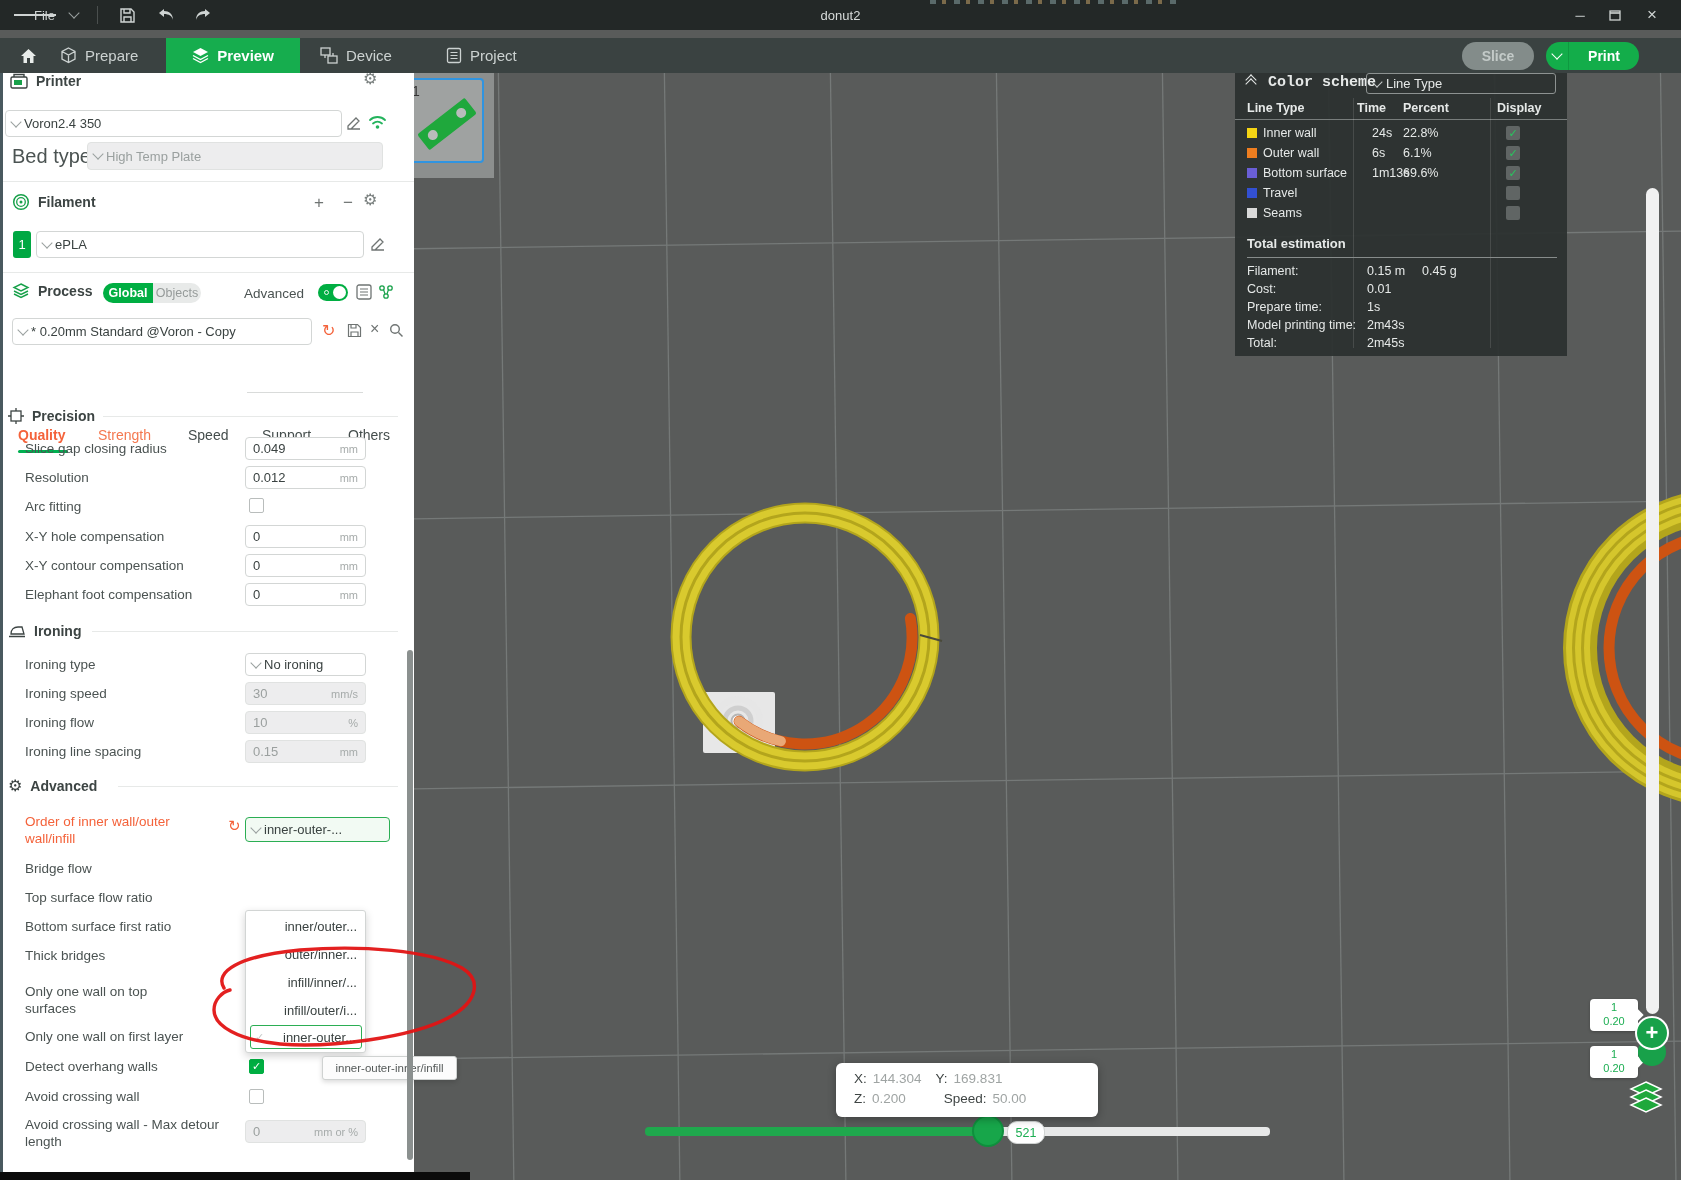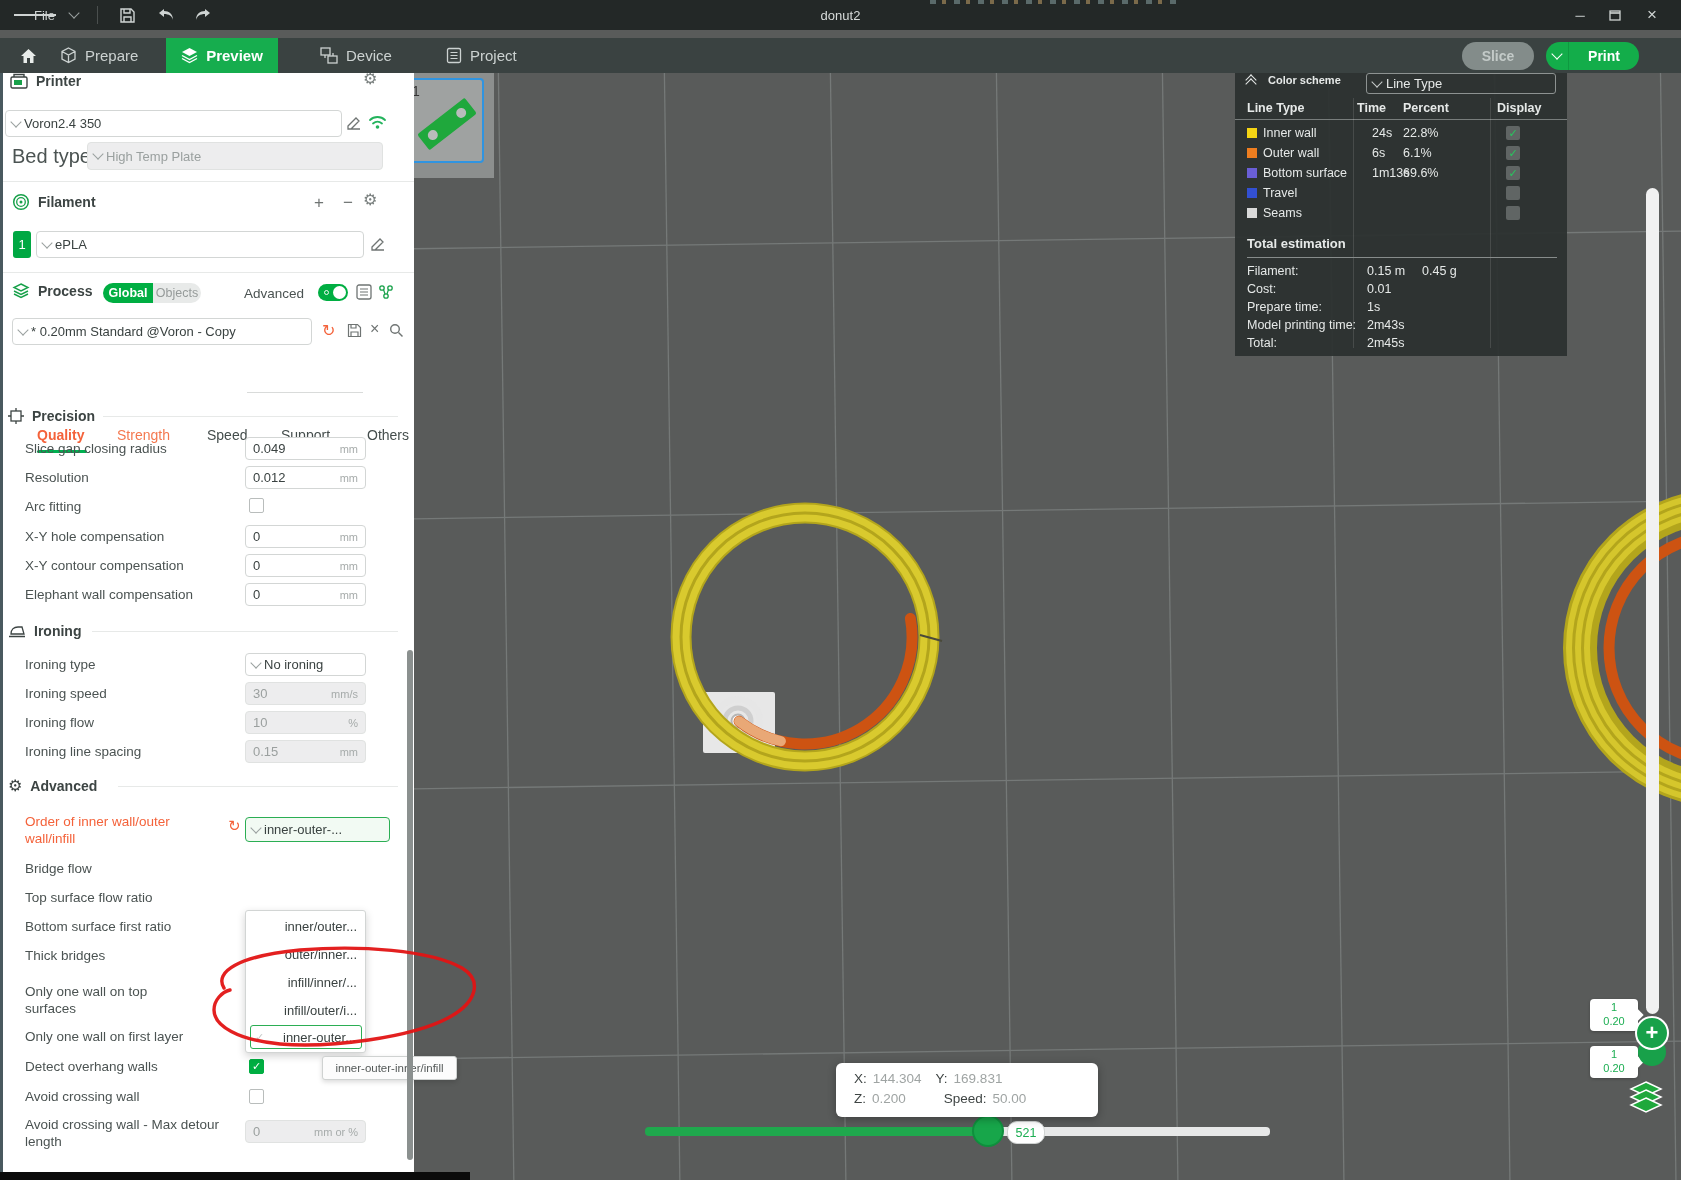--- a/index.html
+++ b/index.html
@@ -35,21 +35,21 @@
   .rlabel.orange{color:#f4623a;}
   .inp{position:absolute;left:245px;width:121px;height:23px;background:#fff;border:1px solid #d3d6d5;border-radius:4px;box-sizing:border-box;display:flex;align-items:center;justify-content:space-between;padding:0 7px;}
   .inp .v{font-size:13px;color:#3a4241;}
   .inp .u{font-size:11px;color:#a6abaa;}
   .inp.dis{background:#ededee;border-color:#e0e2e1;}
   .inp.dis .v{color:#9ba09f;}
   .cb{position:absolute;left:249px;width:15px;height:15px;border:1px solid #b9bdbc;border-radius:2px;background:#fff;box-sizing:border-box;display:flex;align-items:center;justify-content:center;}
   .cb.on{background:#00ae42;border-color:#00ae42;}
   .cb .tick{display:none;color:#fff;font-size:11px;font-weight:bold;font-family:"DejaVu Sans",sans-serif;}
   .cb.on .tick{display:block;}
-  .tabrow{position:absolute;top:356px;left:0;width:414px;height:34px;margin-left:19px;}
+  .tabrow{position:absolute;top:356px;left:0;width:414px;height:34px;}
   .ptab{position:absolute;top:6px;font-size:14px;color:#444d4c;}
   .ptab.q{font-weight:bold;color:#f4623a;}
   .ptab.s{color:#f4784f;}
   .greenline{position:absolute;top:29px;left:18px;width:50px;height:3px;background:#00b050;border-radius:2px;}
   .icbtn{color:#6f7473;display:flex;align-items:center;justify-content:center;}
   .gear{font-family:"DejaVu Sans",sans-serif;font-size:16px;color:#7a807f;line-height:1;}
   .dropdown{position:absolute;left:245px;top:845px;width:121px;height:143px;background:#fff;border:1px solid #d2d5d4;border-radius:3px;box-shadow:0 3px 8px rgba(0,0,0,.18);z-index:5;box-sizing:border-box;}
   .dd-item{position:absolute;right:8px;font-size:13px;color:#3a4241;white-space:nowrap;}
   .dd-sel{position:absolute;left:4px;top:114px;width:112px;height:24px;border:1.5px solid #2bae53;border-radius:3px;box-sizing:border-box;display:flex;align-items:center;justify-content:flex-end;padding:0 5px;background:#fff;}
   .dd-sel .ck{position:absolute;left:4px;color:#c3c7c6;font-size:11px;font-family:"DejaVu Sans",sans-serif;}
@@ -143,21 +143,21 @@
       <svg width="17" height="16" viewBox="0 0 17 16">
           <path d="M8.5 1 L16 8 H13.5 V15 H10 V10 H7 V15 H3.5 V8 H1 Z" fill="#e8ecea"></path>
         </svg>
     </div>
     <div class="nav-tab" style="left:60px;">
       <svg width="17" height="17" viewBox="0 0 17 17">
           <path d="M8.5 1 L15 4.5 V12 L8.5 15.5 L2 12 V4.5 Z M2 4.5 L8.5 8 L15 4.5 M8.5 8 V15.5" fill="none" stroke="#ccd2d1" stroke-width="1.3"></path>
         </svg>
       <span>Prepare</span>
     </div>
-    <div class="nav-tab active" style="left:166px;width:112px;justify-content:center;text-align:right;">
+    <div class="nav-tab active" style="left:166px;width:134px;justify-content:center;text-align:right;">
       <svg width="17" height="17" viewBox="0 0 17 17">
           <path d="M8.5 1 L16 5 L8.5 9 L1 5 Z" fill="#fff"></path>
           <path d="M1 8.5 L8.5 12.5 L16 8.5 M1 11.5 L8.5 15.5 L16 11.5" fill="none" stroke="#fff" stroke-width="1.4"></path>
         </svg>
       <span>Preview</span>
     </div>
     <div class="nav-tab" style="left:320px;">
       <svg width="18" height="17" viewBox="0 0 18 17">
           <rect x="1" y="1" width="9" height="7" fill="none" stroke="#ccd2d1" stroke-width="1.3"></rect>
           <rect x="8" y="9" width="9" height="7" fill="none" stroke="#ccd2d1" stroke-width="1.3"></rect>
@@ -330,21 +330,21 @@
         <span class="v">0</span>
         <span class="u">mm</span>
       </div>
 
     <div class="rlabel" style="top:492px;">X-Y contour compensation</div>
     <div class="inp" style="top:489px;">
         <span class="v">0</span>
         <span class="u">mm</span>
       </div>
 
-    <div class="rlabel" style="top:521px;">Elephant wall compensation</div>
+    <div class="rlabel" style="top:521px;">Elephant foot compensation</div>
     <div class="inp" style="top:518px;">
         <span class="v">0</span>
         <span class="u">mm</span>
       </div>
 
     <div class="sec-title" style="left:8px;top:558px;">
       <svg width="18" height="14" viewBox="0 0 18 14">
           <path d="M3 10 C3 5 6 3 10 3 H14 L16 10 Z M1 12.5 H17" fill="none" stroke="#3c4443" stroke-width="1.3"></path>
         </svg>
       <span>Ironing</span>
@@ -485,21 +485,21 @@
         </g>
       </svg>
     </div>
   </div>
 
   <div class="stats">
     <div class="abs" style="left:12px;top:8px;">
       <span class="chev up" style="display:block;border-color:#e6e9e8;margin:0;"></span>
       <span class="chev up" style="display:block;border-color:#e6e9e8;margin:-4px 0 0 0;"></span>
     </div>
-    <div class="abs bold" style="left:33px;top:6px;font-size:11px;">Color scheme</div>
+    <div class="abs bold" style="left:33px;top:6px;font-size:15px;font-family:Liberation Mono, monospace;">Color scheme</div>
     <div class="st-dd">
       <span class="chev" style="border-color:#c6cbca;"></span>
         <span>Line Type</span>
     </div>
     <div class="abs bold" style="left:12px;top:33px;">Line Type</div>
     <div class="abs bold" style="left:122px;top:33px;">Time</div>
     <div class="abs bold" style="left:168px;top:33px;">Percent</div>
     <div class="abs bold" style="left:262px;top:33px;">Display</div>
     <div class="abs" style="left:0;top:51px;width:332px;height:1px;background:#787d7c;"></div>
     <div class="st-colsep" style="left:118px;"></div>

